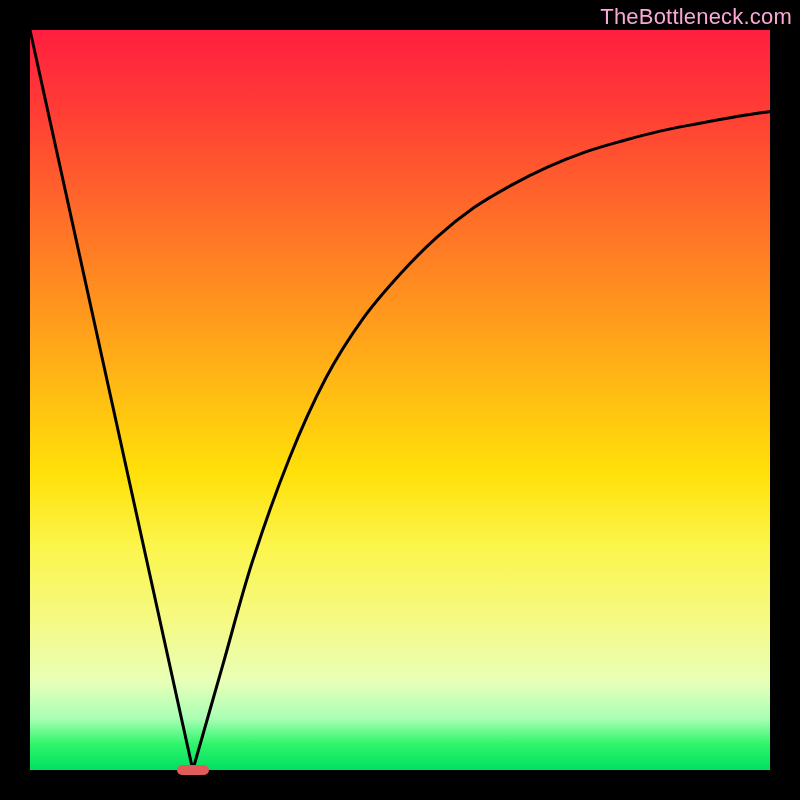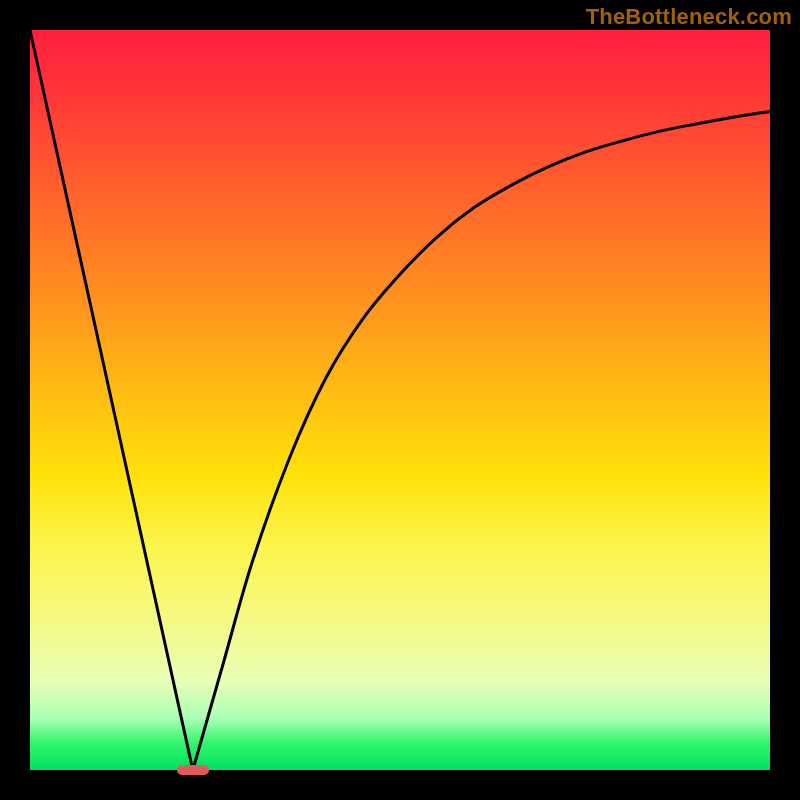--- a/index.html
+++ b/index.html
@@ -36,23 +36,23 @@
       #e9ffb8 88%,
       #aaffb5 93%,
       #2ff56b 96.5%,
       #00e060 100%
     );
   }
   .watermark {
     position: absolute;
     top: 4px;
     right: 8px;
-    color: #a16207;
+    color: #f9a8d4;
     font-size: 22px;
-    font-weight: 700;
+    font-weight: 400;
     letter-spacing: 0.2px;
     user-select: none;
   }
   .marker {
     position: absolute;
     background: #e25b5b;
     border-radius: 10px;
   }
   svg.curve {
     position: absolute;

